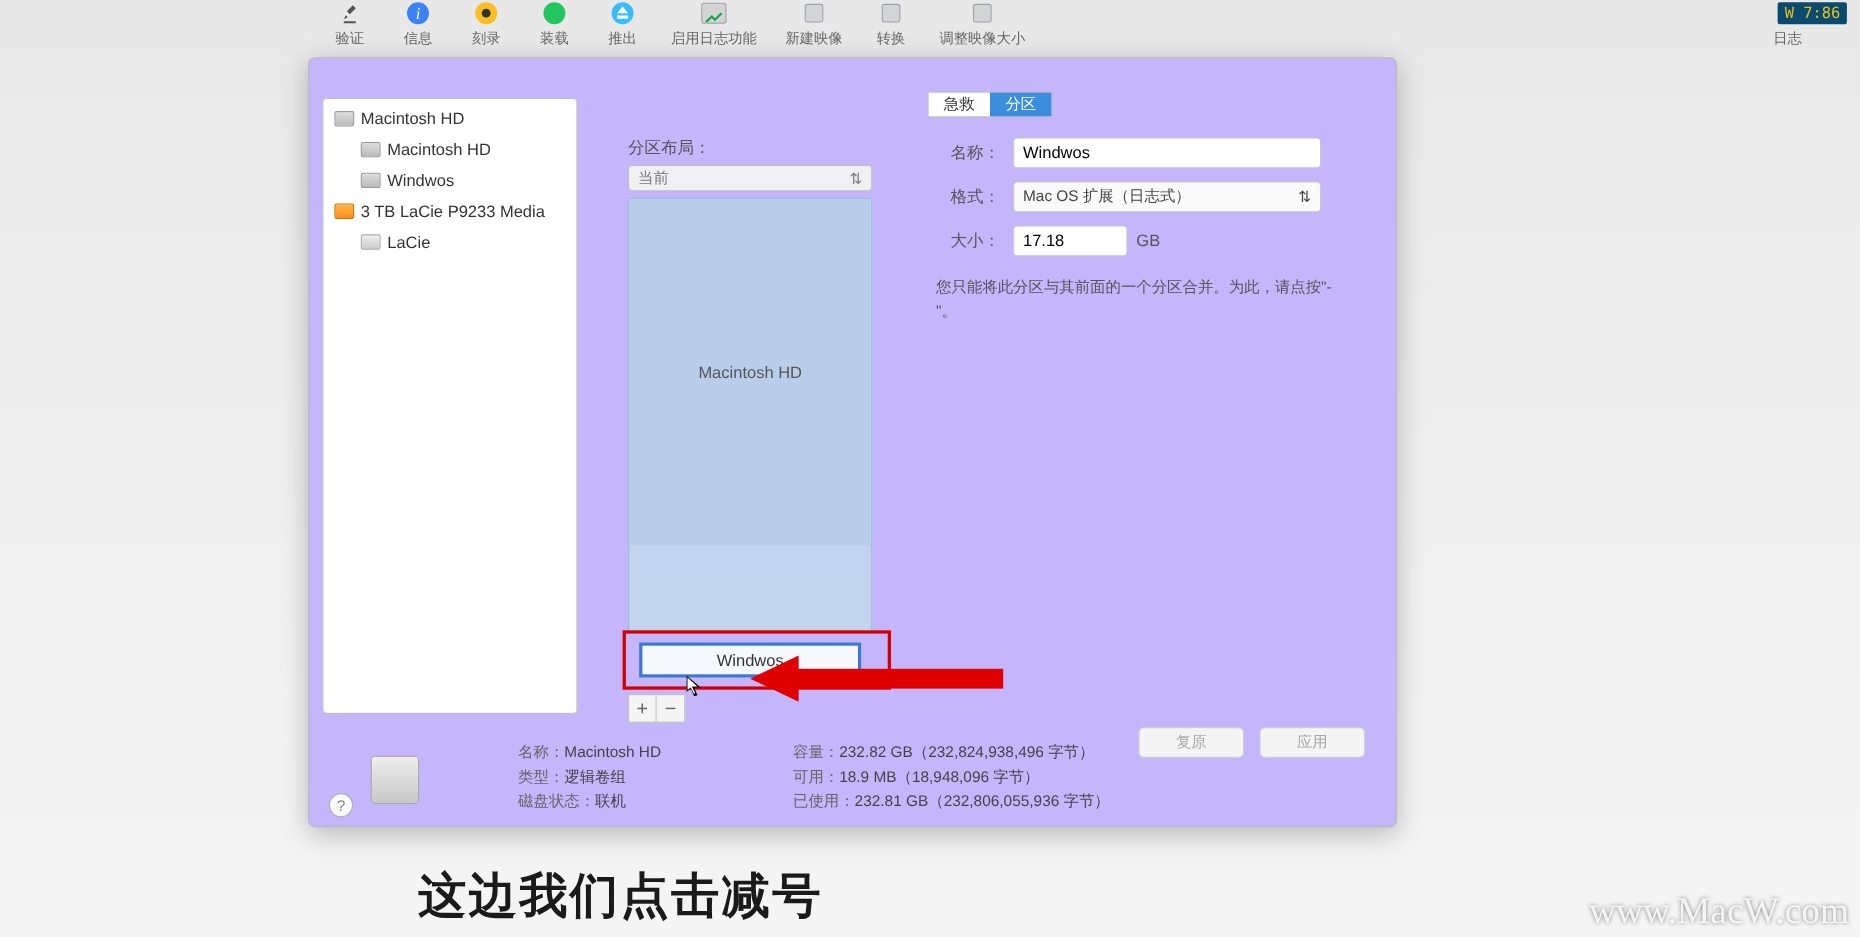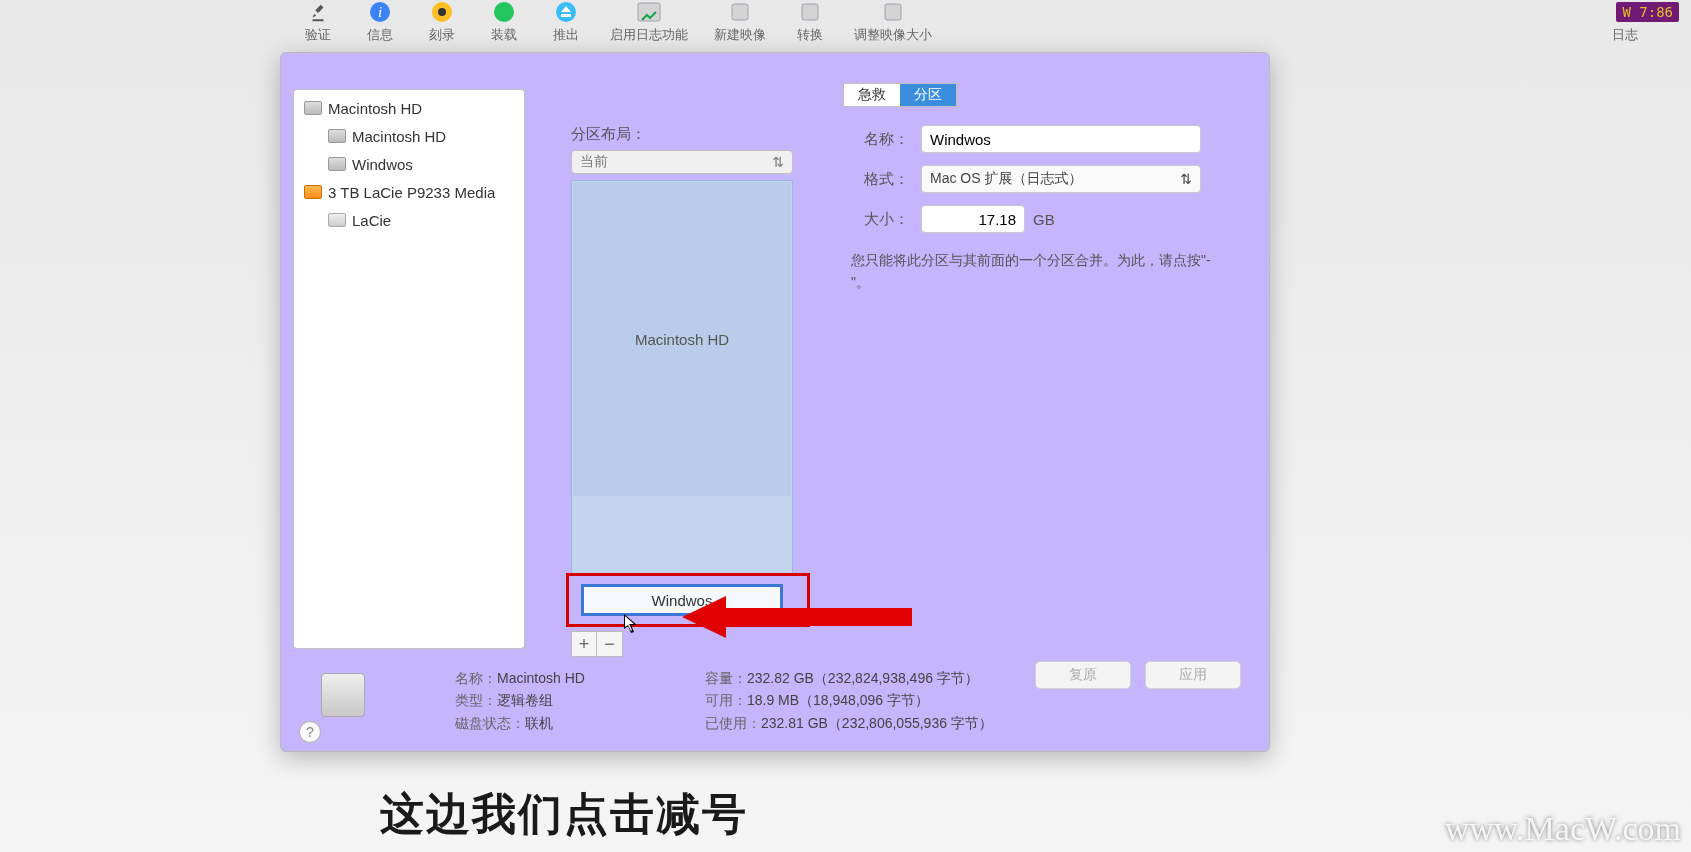--- a/index.html
+++ b/index.html
@@ -13,21 +13,21 @@
 .tb-btn {
   display: flex; flex-direction: column; align-items: center;
   margin-right: 26px; cursor: pointer;
 }
 .tb-icon {
   width: 36px; height: 24px; display:flex; align-items:center; justify-content:center;
 }
 .tb-label { font-size: 13px; color: #666; margin-top: 2px; }
 .clock-badge {
   position: absolute; right: 12px; top: 2px;
-  background: #701a75; color: #e0c020; font-family: monospace;
+  background: #0c4a6e; color: #e0c020; font-family: monospace;
   font-size: 14px; padding: 2px 6px; border-radius: 2px;
 }
 .window {
   position: absolute; left: 280px; top: 52px; width: 990px; height: 700px;
   background: #c4b5fd; border: 1px solid #bbb; border-radius: 6px;
   box-shadow: 0 6px 24px rgba(0,0,0,.25);
 }
 .sidebar {
   position: absolute; left: 12px; top: 36px; width: 232px; height: 560px;
   background: #fff; border: 1px solid #c0c0c0; border-radius: 4px;
@@ -91,32 +91,32 @@
 .fld-input {
   height:28px; border:1px solid #c8c8c8; border-radius:4px; padding:2px 8px;
   font-size:15px; background:#fff;
 }
 .fld-input.name { width:280px; }
 .fld-select {
   width:280px; height:28px; border:1px solid #c8c8c8; border-radius:4px;
   background:#fafafa; padding:2px 8px; font-size:14px; color:#444;
   display:flex; justify-content:space-between; align-items:center;gap:24px;
 }
-.fld-input.size { width:104px;text-align:right; }
+.fld-input.size { width:104px; }
 .fld-unit { margin-left:8px; color:#555; }
 .hint { margin-top:16px; color:#555; font-size:14px; line-height:1.6; max-width:360px; }
 .ft-btns { position:absolute; right:28px; bottom:62px; display:flex; gap:14px; }
 .ft-btn {
   width:96px; height:28px; border:1px solid #d0d0d0; border-radius:5px;
   background:#f4f4f4; color:#aaa; font-size:14px;
   display:flex; align-items:center; justify-content:center;
 }
 .disk-info {
-  position:absolute; left:40px; right:40px; bottom:6px; height:78px;
-  display:flex; align-items:flex-start;
+  position:absolute; left:56px; right:40px; bottom:6px; height:78px;
+  display:flex; align-items:center;
 }
 .disk-icon { width:44px; height:44px; background:linear-gradient(#eee,#c8c8c8); border:1px solid #aaa; border-radius:4px; margin-right:90px; margin-top:6px; }
 .di-col { font-size:14px; color:#444; line-height:1.6; }
 .di-label { color:#666; }
 .big-sub {
   position:absolute; left:380px; bottom:8px;
   font-size:44px; font-weight:700; color:#1a1a1a; letter-spacing:2px;
   white-space:nowrap;
 }
 .arrow {

